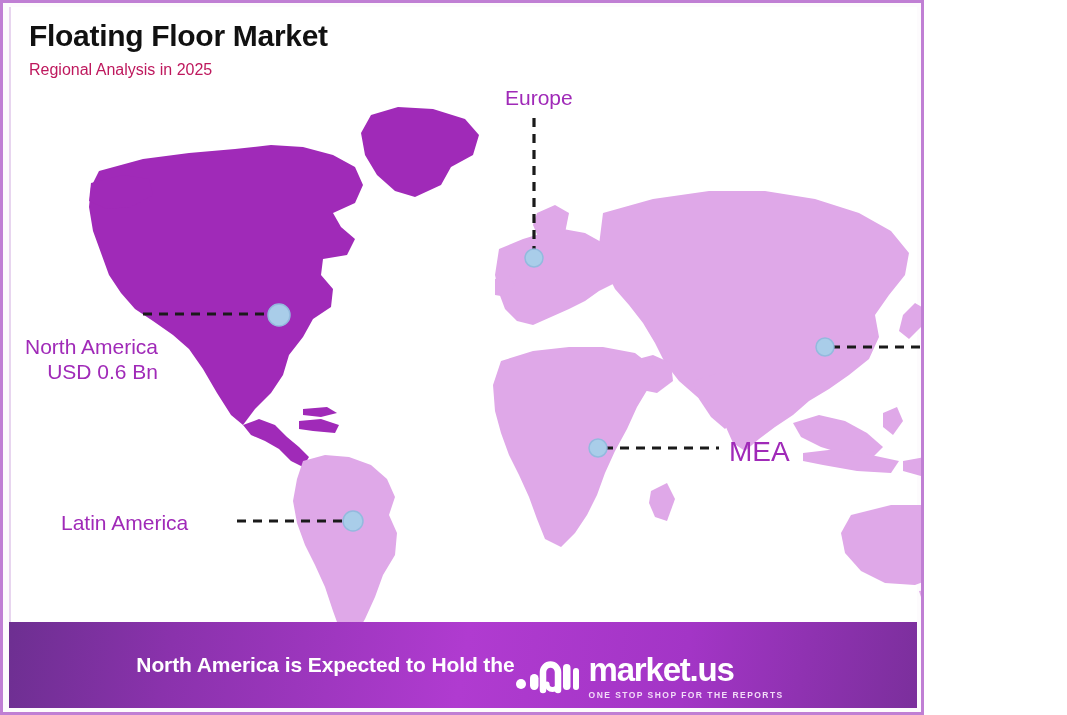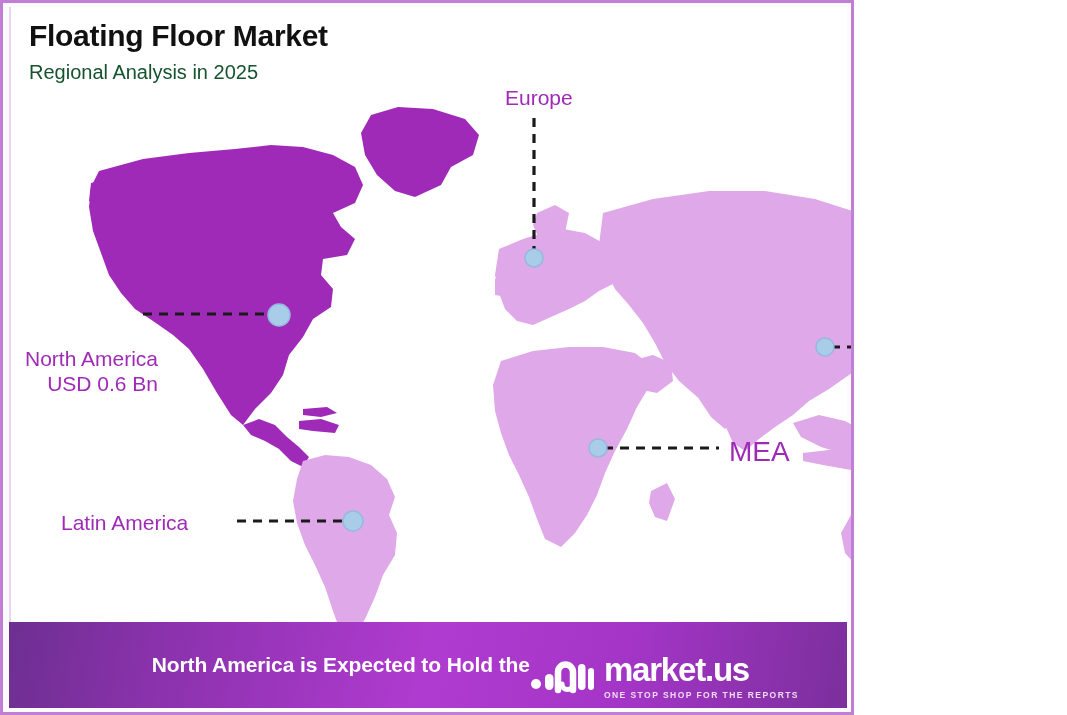--- a/index.html
+++ b/index.html
@@ -2,21 +2,21 @@
 <html><head>
 <meta charset="utf-8">
 <style>
   html, body {
     margin: 0;
     padding: 0;
     background: #ffffff;
   }
   #page {
     position: relative;
-    width: 854px;
+    width: 924px;
     height: 715px;
     background: #fdfbfd;
     box-sizing: border-box;
     border: 3px solid #c07fd4;
     overflow: hidden;
     font-family: "Liberation Sans", sans-serif;
   }
   #inner-frame {
     position: absolute;
     left: 6px;
@@ -38,23 +38,23 @@
   #title {
     font-size: 30px;
     font-weight: bold;
     color: #111111;
     letter-spacing: -0.3px;
     line-height: 1.1;
     margin: 0;
     white-space: nowrap;
   }
   #subtitle {
-    font-size: 20px;
+    font-size: 16px;
     font-weight: normal;
-    color: #14532d;
+    color: #be185d;
     line-height: 1.2;
     margin: 8px 0 8px 0;
     white-space: nowrap;
   }
 
   
   #map-wrap {
     position: absolute;
     left: 0;
     top: 60px;
@@ -67,44 +67,44 @@
   
   .callout {
     position: absolute;
     z-index: 25;
     font-weight: normal;
     color: #a02ab8;
     line-height: 1.18;
     white-space: nowrap;
   }
 
-  #callout-na { left: 22px; top: 344px; font-size: 21px; }
+  #callout-na { left: 22px; top: 332px; font-size: 21px; }
   #callout-na .l2 { padding-left: 14px; display: block; text-align: right; }
   #callout-eu { left: 502px; top: 83px; font-size: 21px; }
   #callout-apac { left: 949px; top: 317px; font-size: 22px; }
   #callout-mea { left: 726px; top: 432px; font-size: 28px; }
   #callout-latam { left: 38px; top: 508px; font-size: 21px; margin-left: 20px; }
 
   
   #leaders { position: absolute; left:0; top:0; width:1067px; height:630px; z-index: 20; }
 
   
   #footer {
     position: absolute;
     left: 6px;
     right: 4px;
     bottom: 4px;
     height: 86px;
     background: linear-gradient(100deg, #6d2f91 0%, #8a32ac 18%, #b03bd0 50%, #a335c6 74%, #7b2f9c 100%);
     z-index: 40;
     display: flex;
     align-items: center;
-    justify-content: flex-end;
+    justify-content: center;
     box-sizing: border-box;
-    padding: 0 38px 0 24px;
+    padding: 0 20px 0 24px;
   }
   #footer-text {
     color: #ffffff;
     font-size: 21px;
     font-weight: bold;
     line-height: 1.3;
     letter-spacing: -0.1px;
   }
   #footer-text .l2 { display: block; }
   #logo {

